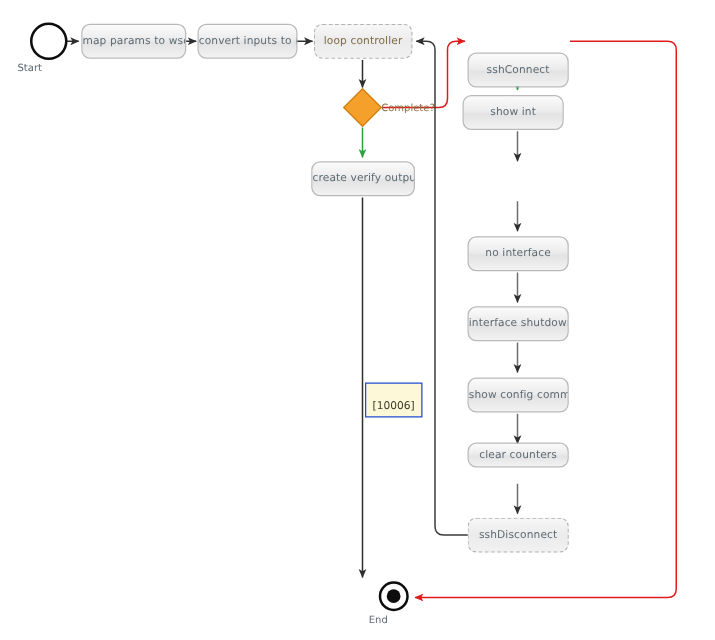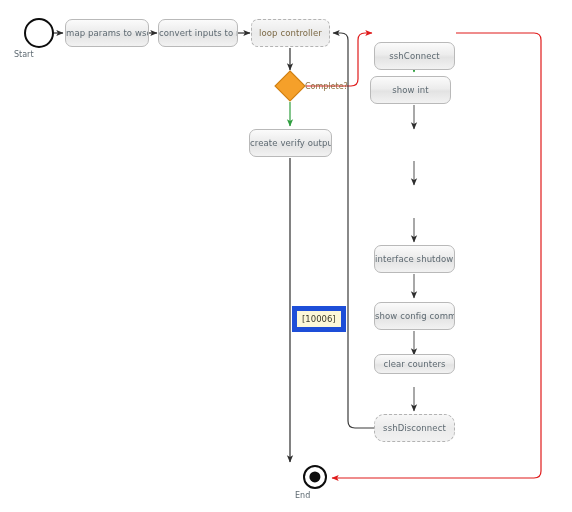--- a/index.html
+++ b/index.html
@@ -95,24 +95,24 @@
     font-size: 8px;
     color: #8b7040;
     white-space: nowrap;
     z-index: 5;
     padding-left: 40px;
   }
   .edge-tag {
     position: absolute;
     box-sizing: border-box;
     background: #fcf8d8;
-    border: 5px solid #1d4ed8;
+    border: 1px solid #1d4ed8;
     font-size: 8.5px;
     color: #3a3a2a;
-    padding: 4px 5px 3px 5px;
+    padding: 14px 5px 3px 5px;
     white-space: nowrap;
     z-index: 6;
     line-height: 1;
   }
 </style>
 </head>
 <body>
 
 <div id="canvas">
 
@@ -197,34 +197,37 @@
 
   <div class="node" style="left:374px; top:19px; width:81px; height:28px;margin-top:23px;">
     <span class="lbl">sshConnect</span>
   </div>
 
   <div class="node" style="left:370px; top:76px; width:81px; height:28px;text-align:center;">
     <span class="lbl">show int</span>
   </div>
 
 
+  <div class="node" style="left:374px; top:189px; width:81px; height:28px;">
+    <span class="lbl">no interface</span>
+  </div>
 
   <div class="node" style="left:374px; top:245px; width:81px; height:28px;">
     <span class="lbl">interface shutdown</span>
   </div>
 
   <div class="node" style="left:374px; top:302px; width:81px; height:28px;">
     <span class="lbl">show config commit list</span>
   </div>
 
   <div class="node" style="left:374px; top:354px; width:81px; height:20px;">
     <span class="lbl">clear counters</span>
   </div>
 
-  <div class="node dashed" style="left:374px; top:414px; width:81px; height:28px;border-radius:10px;">
+  <div class="node dashed" style="left:374px; top:414px; width:81px; height:28px;">
     <span class="lbl">sshDisconnect</span>
   </div>
 
   <div class="terminal end" style="left:303px; top:465px; width:24px; height:24px;">
     <div class="ring">
       <div class="dot"></div>
     </div>
   </div>
   <div class="terminal-label" style="left:295px; top:491px; width:40px;">End</div>
 

